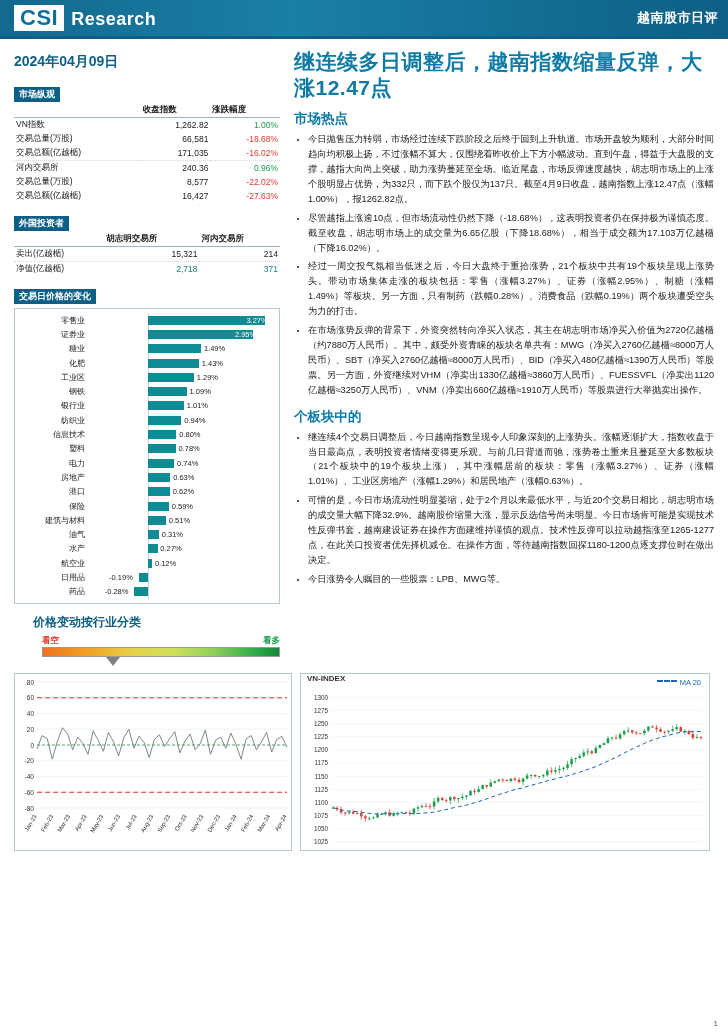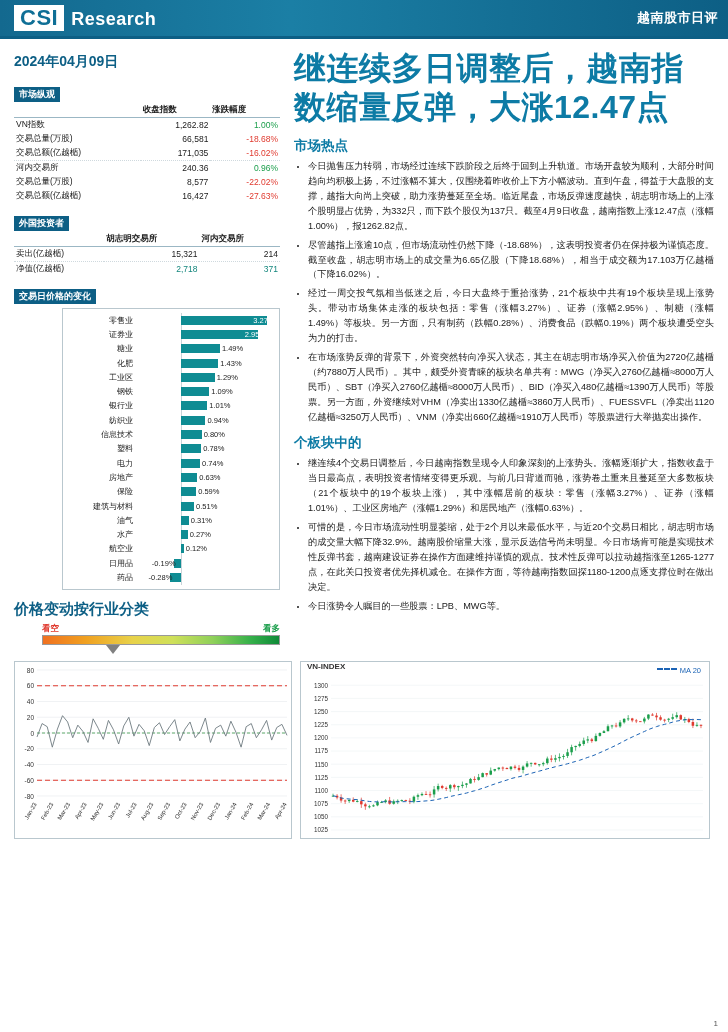--- a/index.html
+++ b/index.html
@@ -60,59 +60,58 @@
   .pos { color:#1a9e4b; }
   .tealv { color:#14867d; }
   .row-sep td { border-bottom: 1px dotted #cfd9de; }
 
   .sec-gap { height: 9px; }
 
   
   .chart-box {
     border:1px solid #b9c7ce; margin-top:4px; padding:4px 6px 4px 4px;
     background:#fff;
-    margin-left:48px;
   }
   .barrow { display:flex; align-items:center; height:14.3px; }
   .barlabel {
     width: 70px; text-align:right; font-size:8px; padding-right:4px;
     color:#222; white-space:nowrap;
   }
   .bartrack { flex:1; position:relative; height:11px; }
   .barzero {
     position:absolute; left:32%; top:-2px; bottom:-2px; width:1px; background:#c9d3d8;
   }
   .bar {
     position:absolute; top:1px; height:9px; background:#0f8c93;
   }
   .barval { position:absolute; font-size:7.5px; top:1px; color:#222; }
 
   
-  .gauge-title { color:#0d5f85; font-size:15px; font-weight:bold; margin-top:10px;}
+  .gauge-title { color:#0d5f85; font-size:12px; font-weight:bold; margin-top:10px;margin-left:19px;}
   .gauge-wrap { margin-top:4px;margin-left:28px; }
   .gauge-labels { display:flex; justify-content:space-between; font-size:8.5px; }
   .gauge-labels .l { color:#e03a2f; font-weight:bold;}
   .gauge-labels .r { color:#1a9e4b; font-weight:bold;}
   .gauge-bar {
     height:10px; border:1px solid #999;
     background: linear-gradient(90deg,#f07020 0%, #f0a020 18%, #e8d24a 38%, #cfe05a 55%, #8fd05a 72%, #35b04a 88%, #0f8a38 100%);
   }
   .gauge-pointer { width:100%; position:relative; height:12px;}
   .tri {
     position:absolute; left:27%; top:0;
     width:0;height:0;border-left:7px solid transparent;border-right:7px solid transparent;
     border-top:9px solid #808080;
   }
 
   
   h2.sec {
     color:#0d7ba5; font-size:13.5px; font-weight:bold; margin:10px 0 4px 0;
   }
   .headline {
-    color:#0d7ba5; font-size:32px; font-weight:bold; line-height:1.22;
+    color:#0d7ba5; font-size:21px; font-weight:bold; line-height:1.22;
     letter-spacing:0.5px; margin:2px 0 0 0;
   }
   ul.bul { margin:2px 0 0 0; padding-left:14px; }
   ul.bul li {
     font-size:9.2px; line-height:1.62; text-align:justify;
     margin-bottom:4px; color:#1a1a1a;
   }
   ul.bul li::marker { font-size:8px; }
 
   
@@ -303,20 +302,28 @@
               <div class="bar" style="left: 32%; width: 14.3771%;"></div>
               <div class="barval" style="left: 47.8771%;">0.74%</div>
             </div>
           </div>
           <div class="barrow">
             <div class="barlabel">房地产</div>
             <div class="bartrack">
               <div class="barzero" style="left: 32%;"></div>
               <div class="bar" style="left: 32%; width: 12.24%;"></div>
               <div class="barval" style="left: 45.74%;">0.63%</div>
+            </div>
+          </div>
+          <div class="barrow">
+            <div class="barlabel">港口</div>
+            <div class="bartrack">
+              <div class="barzero" style="left: 32%;"></div>
+              <div class="bar" style="left: 32%; width: 12.0457%;"></div>
+              <div class="barval" style="left: 45.5457%;">0.62%</div>
             </div>
           </div>
           <div class="barrow">
             <div class="barlabel">保险</div>
             <div class="bartrack">
               <div class="barzero" style="left: 32%;"></div>
               <div class="bar" style="left: 32%; width: 11.4629%;"></div>
               <div class="barval" style="left: 44.9629%;">0.59%</div>
             </div>
           </div>

